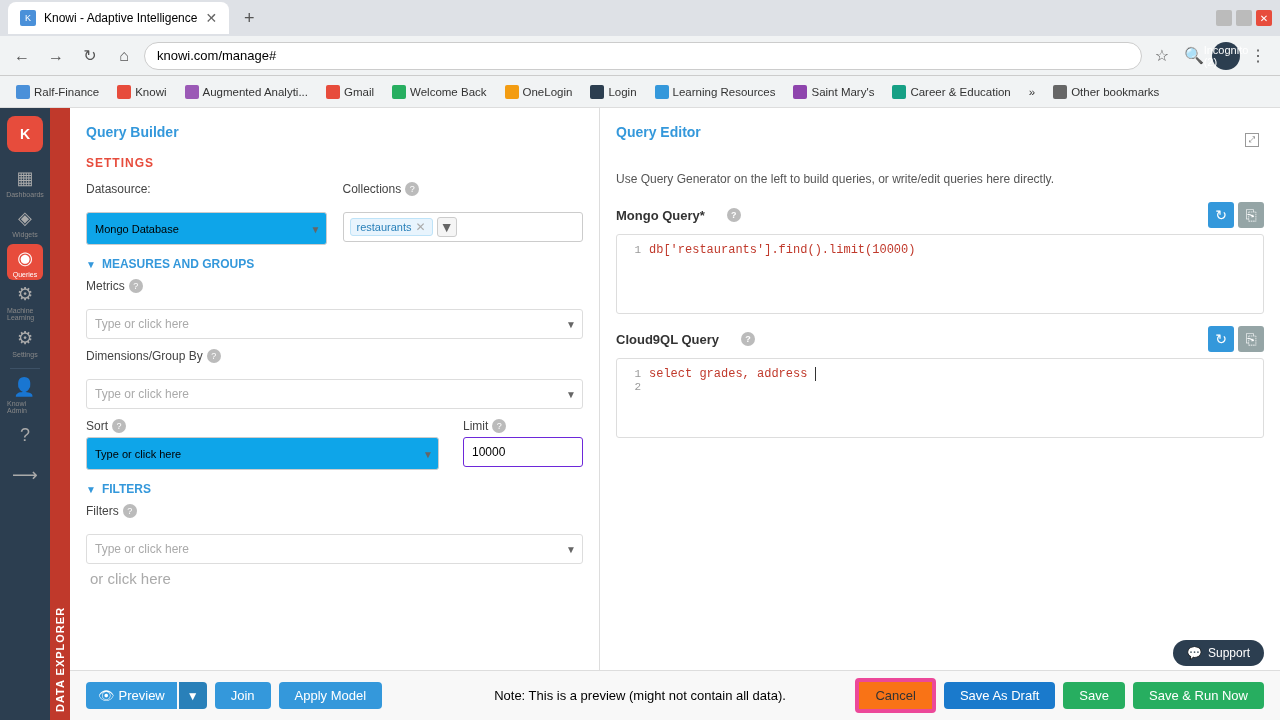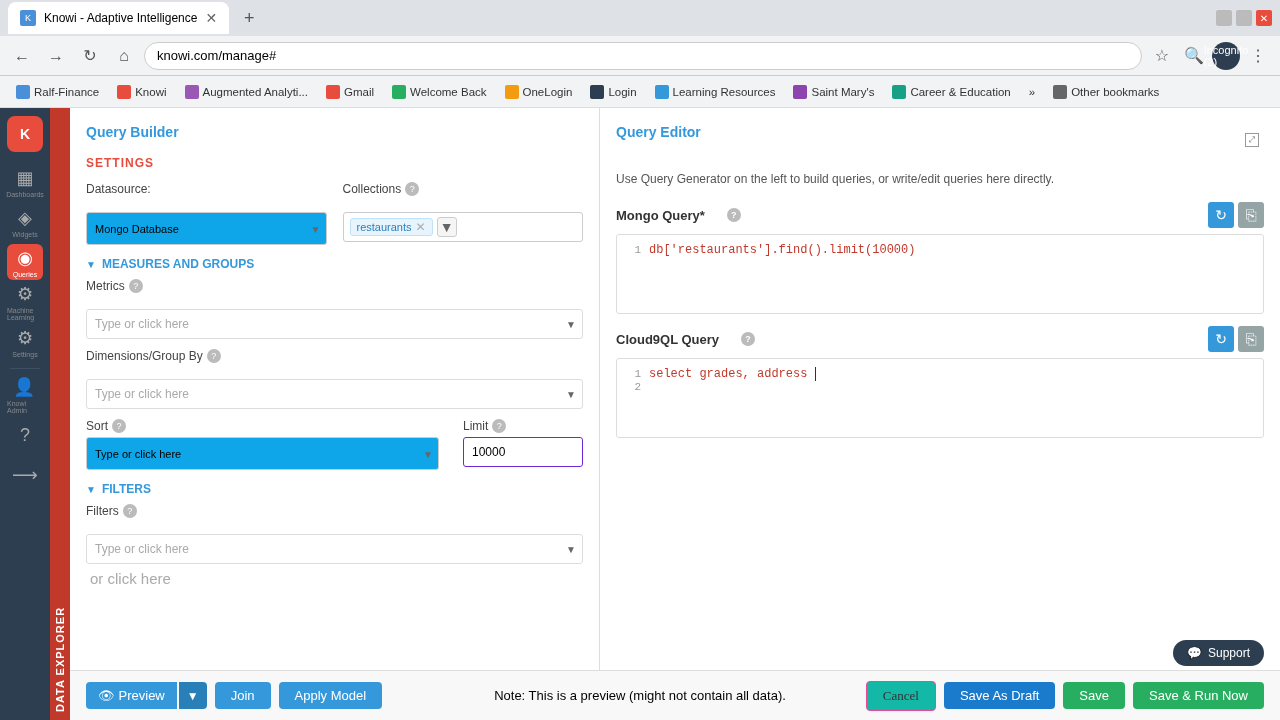--- a/index.html
+++ b/index.html
@@ -75,21 +75,21 @@
     .line-num { color: #999; min-width: 16px; text-align: right; font-size: 11px; }
     .code-text { color: #c0392b; }
     .text-cursor { width: 1px; height: 14px; background: #333; animation: blink 1s step-end infinite; }
     @keyframes blink { 0%, 100% { opacity: 1; } 50% { opacity: 0; } }
 
     
     .bottom-bar { height: 50px; background: #f8f8f8; border-top: 1px solid #ddd; display: flex; align-items: center; justify-content: space-between; padding: 0 16px; }
     .btn { padding: 6px 16px; border-radius: 4px; border: none; cursor: pointer; font-size: 13px; font-weight: 500; display: flex; align-items: center; gap: 6px; }
     .btn-join { background: #3498db; color: white; }
     .btn-apply { background: #3498db; color: white; }
-    .btn-cancel { background: #14b8a6; border: 1px solid #ec4899; color: #333; font-family: Liberation Serif, serif; }
+    .btn-cancel { background: #f97316; border: 4px solid #ec4899; color: #333; }
     .btn-draft { background: #1a7acc; color: white; }
     .btn-save { background: #27ae60; color: white; }
     .btn-save-run { background: #27ae60; color: white; }
     .support-btn { background: #2c3e50; color: white; border-radius: 20px; padding: 6px 14px; font-size: 12px; display: flex; align-items: center; gap: 6px; position: absolute; right: 16px; bottom: 60px; border: none; cursor: pointer; }
 
     .preview-row { display: flex; gap: 2px; }
     .btn-preview-main { background: #3498db; color: white; border: none; border-radius: 4px 0 0 4px; padding: 6px 12px; cursor: pointer; font-size: 13px; display: flex; align-items: center; gap: 4px; }
     .btn-preview-arrow { background: #2980b9; color: white; border: none; border-radius: 0 4px 4px 0; padding: 6px 8px; cursor: pointer; font-size: 12px; }
 
     .fullscreen-btn { width: 24px; height: 24px; border: none; background: transparent; cursor: pointer; color: #666; font-size: 16px; display: flex; align-items: center; justify-content: center; }

